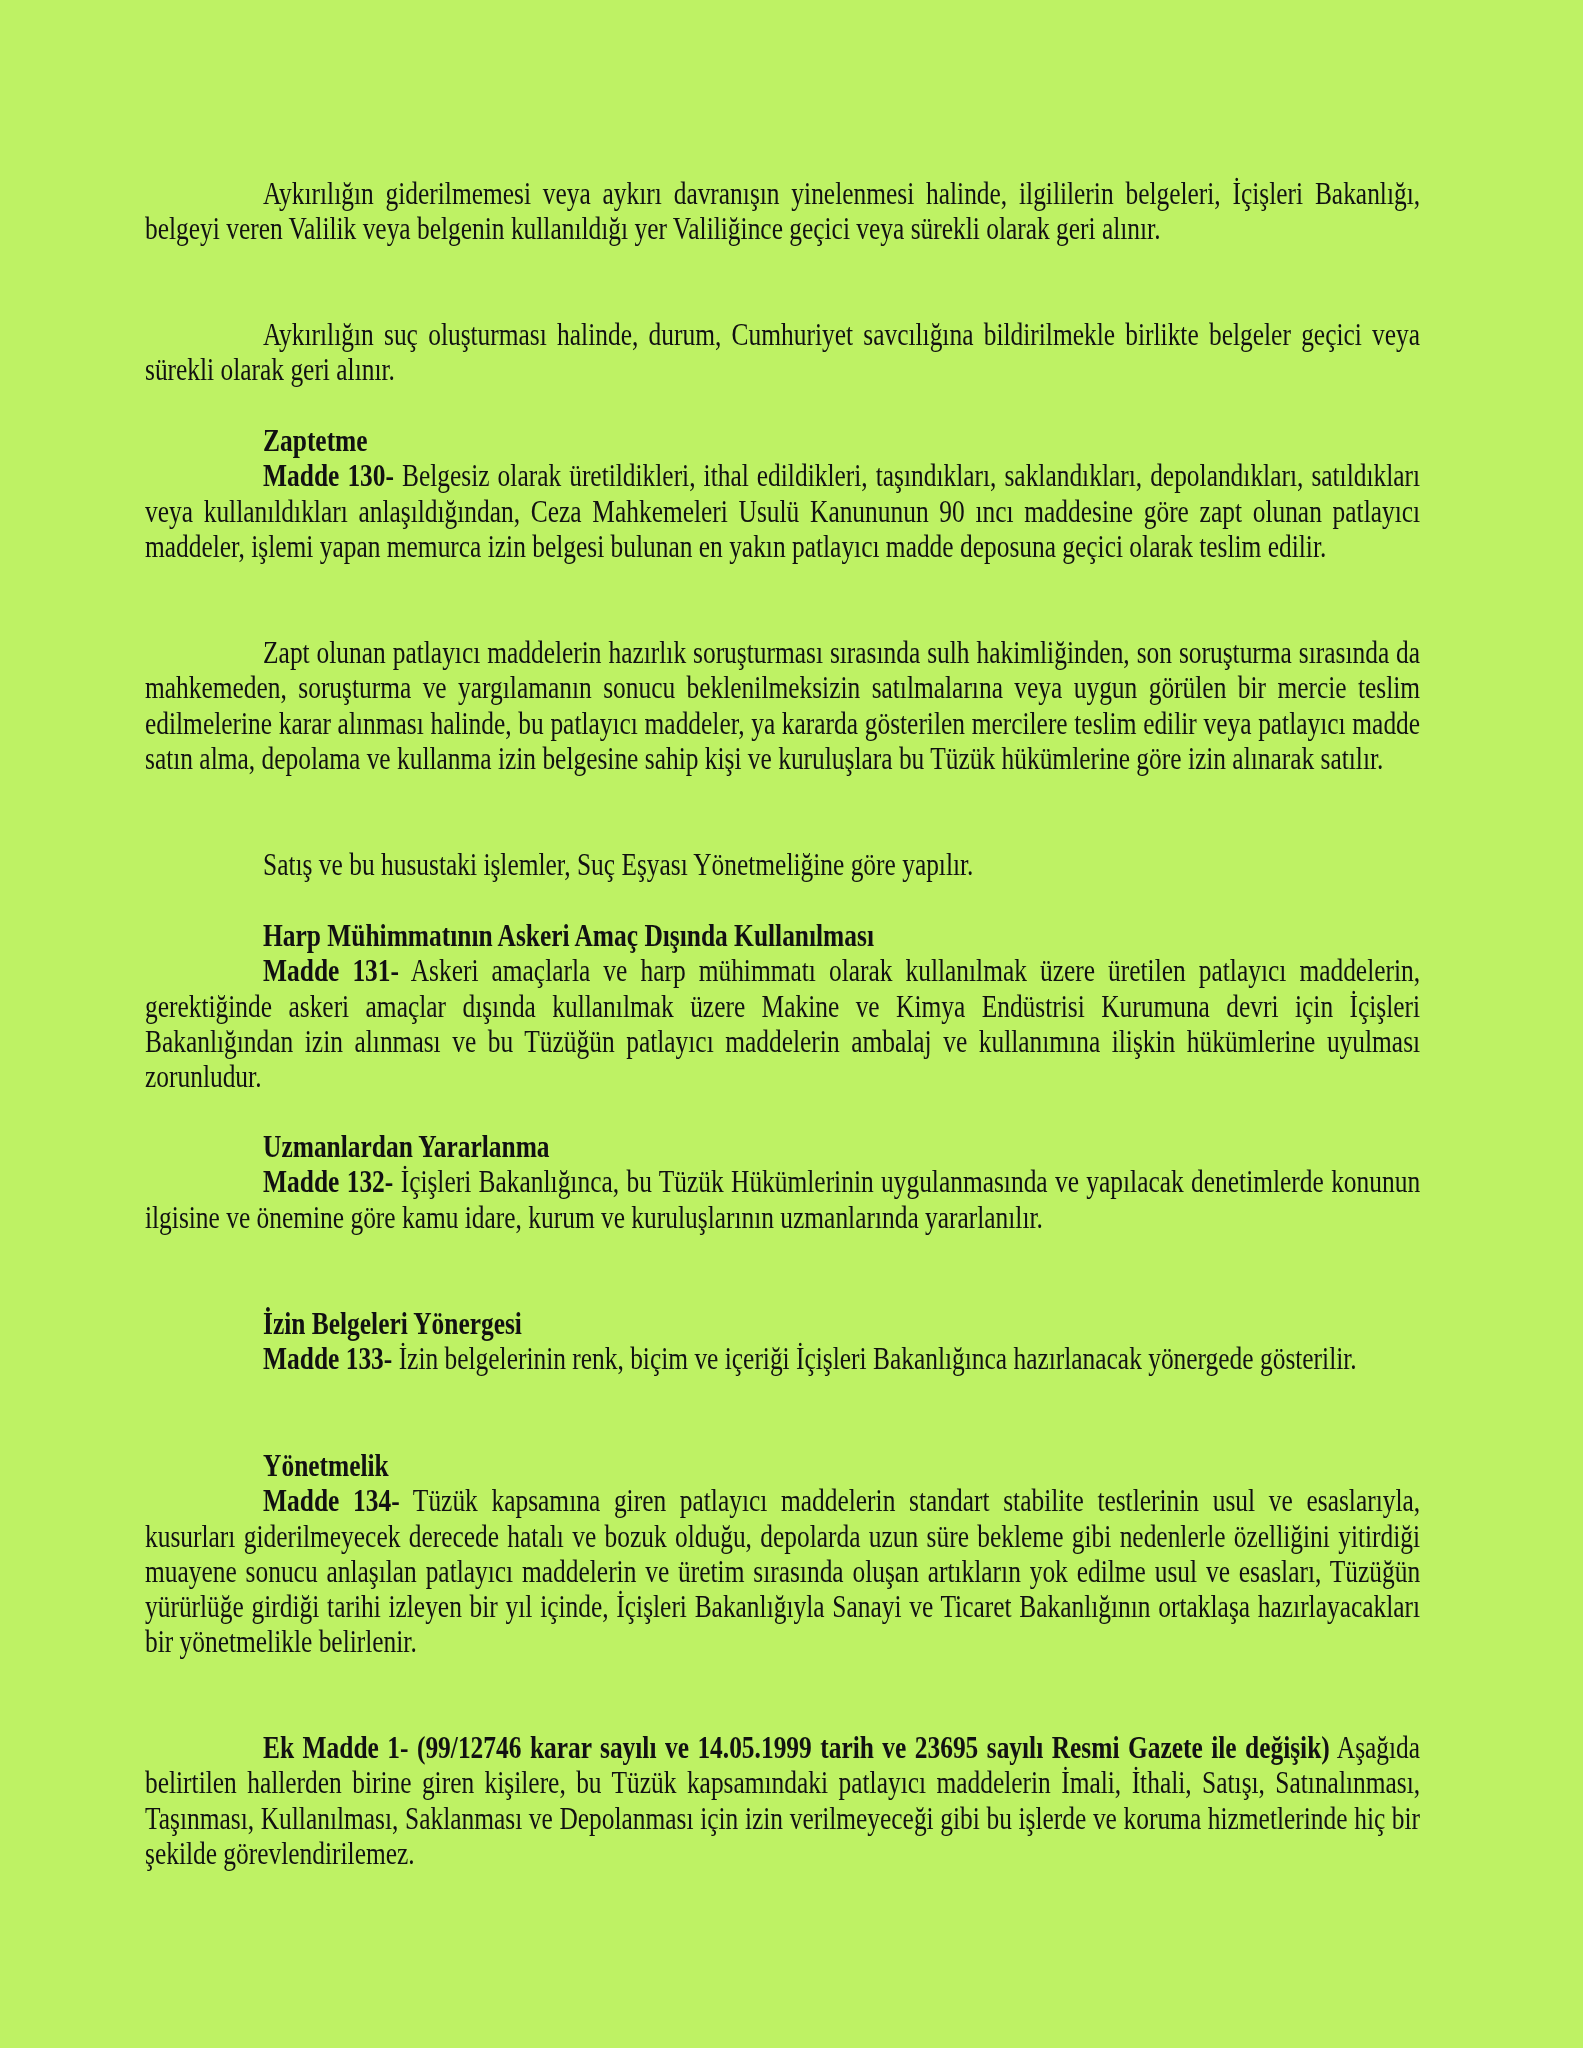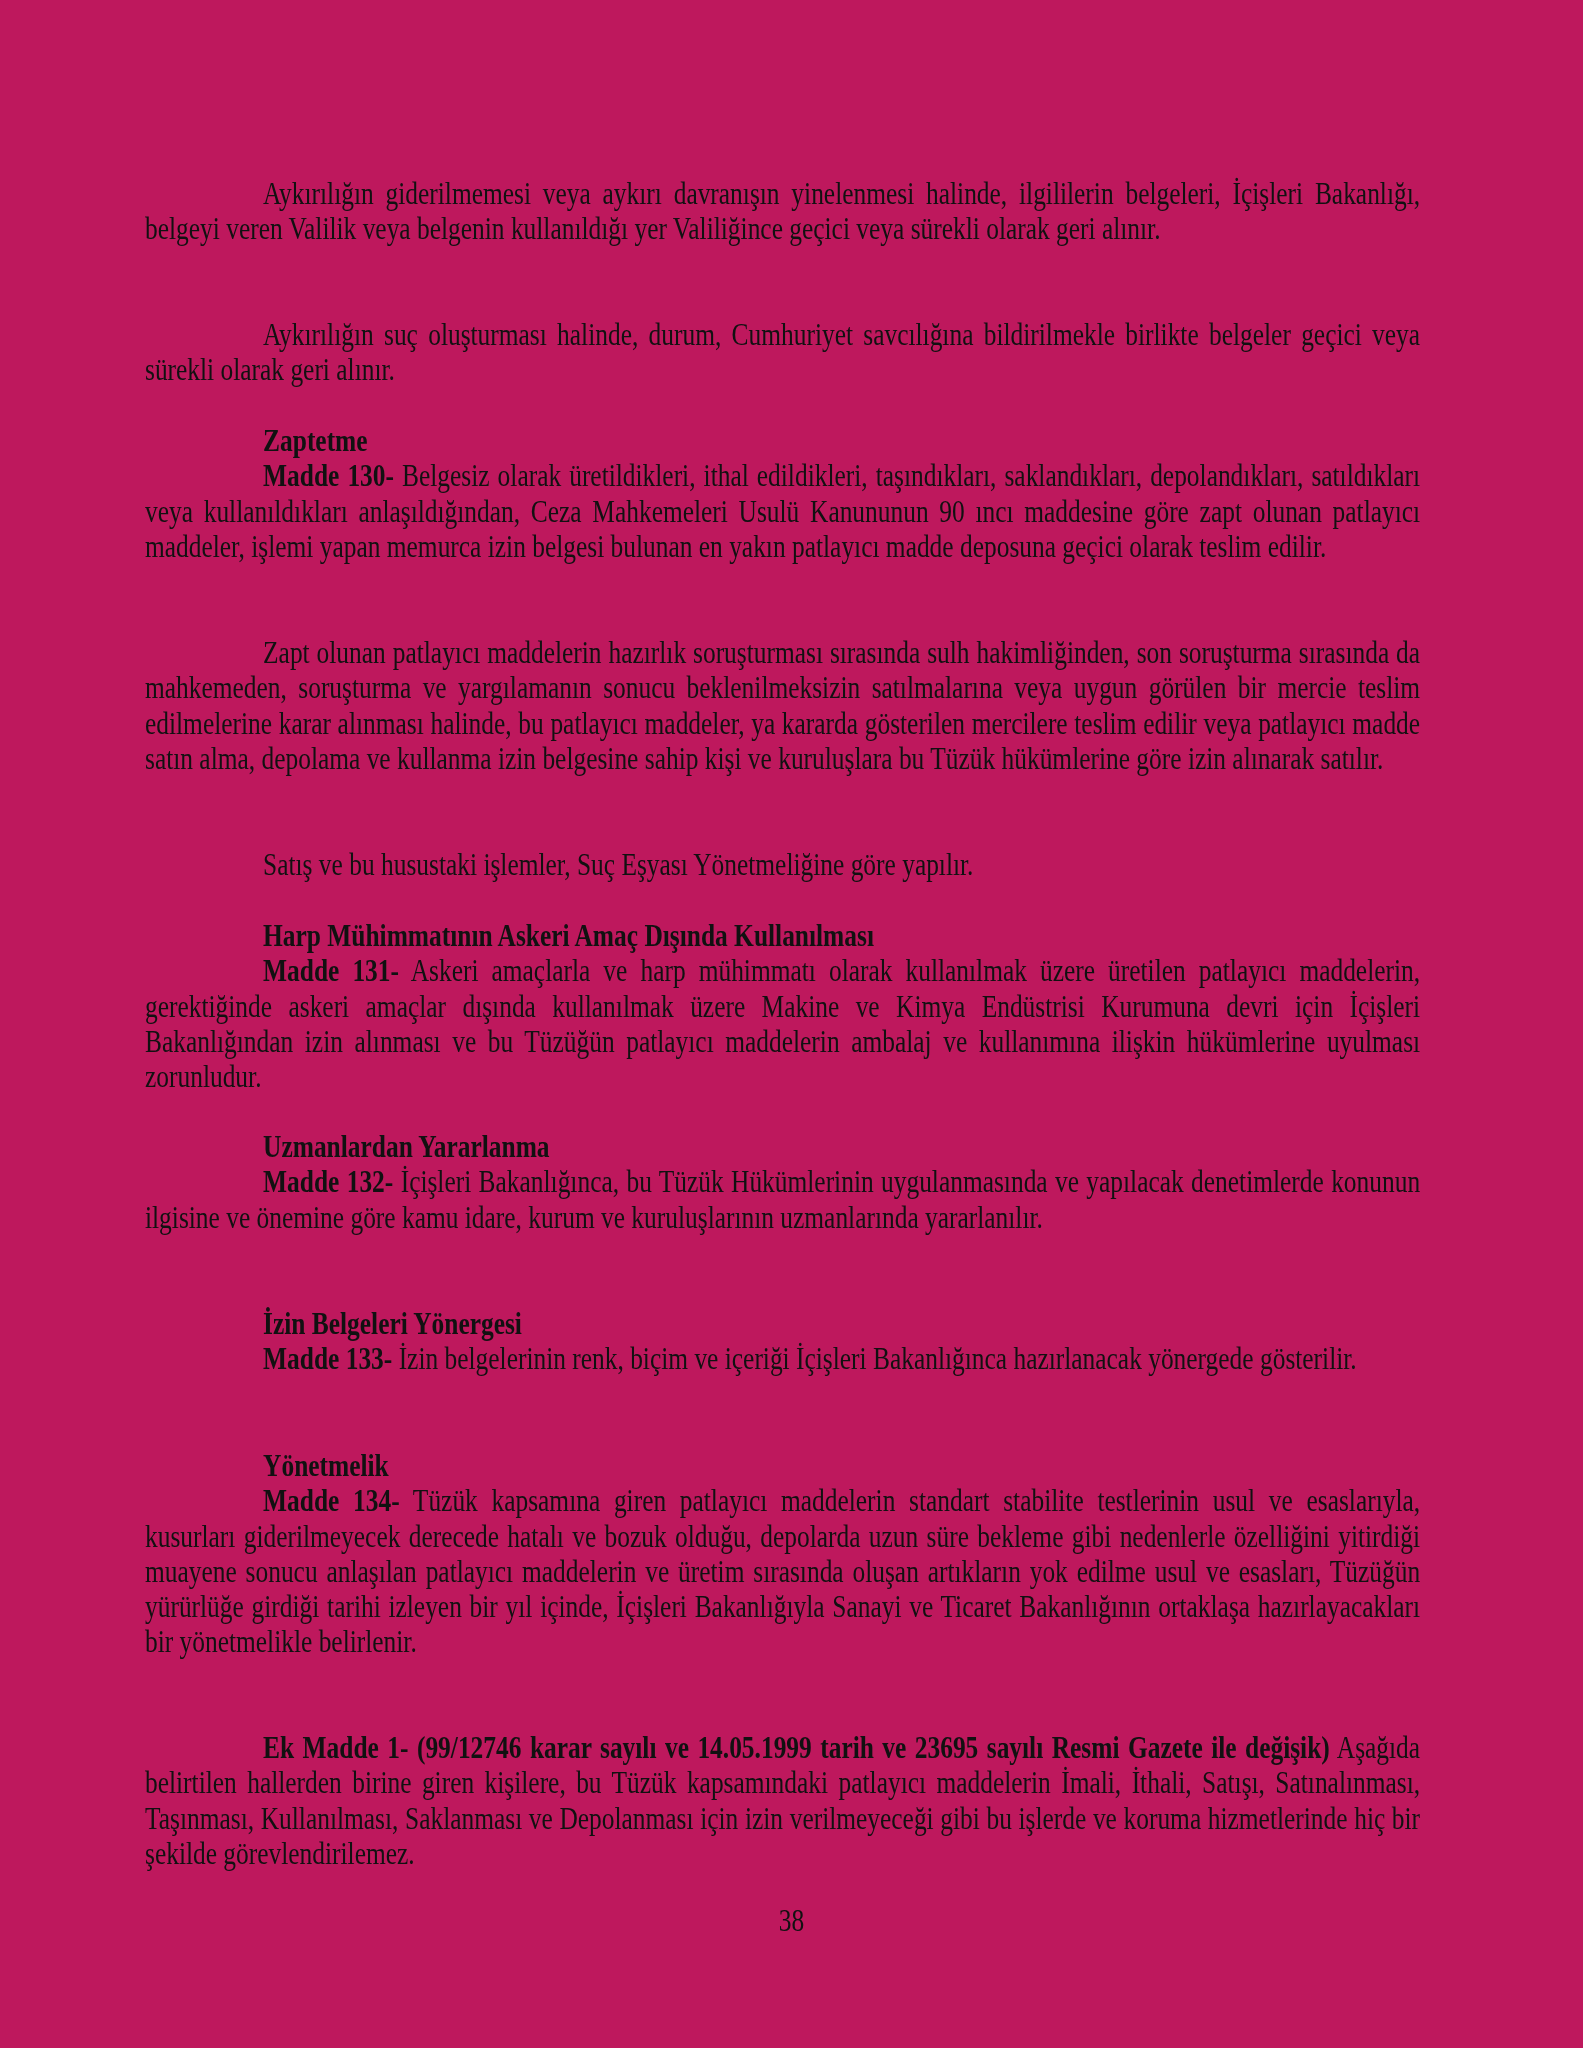--- a/index.html
+++ b/index.html
@@ -1,17 +1,17 @@
 <!DOCTYPE html>
 <html><head>
 <meta charset="utf-8">
 <style>
   html, body { margin:0; padding:0; background:#ffffff; }
   body { width:1583px; height:2048px; position:relative; overflow:hidden; }
-  .page { position:absolute; left:0; top:0; width:1583px; height:2048px; background:#be185d; }
+  .page { position:absolute; left:0; top:0; width:1583px; height:2048px; background:#bef264; }
   .blk {
     position:absolute; left:145px;
     width:1555px;
     transform: scaleX(0.82); transform-origin: 0 0;
     font-family: "Liberation Serif", "DejaVu Serif", serif;
     font-size: 31px; line-height: 35.3px; color:#111;
     text-align: justify;
   }
   .blk p { margin:0; text-indent: 144px; }
   .head { font-weight:bold; text-indent:144px; display:block; }
@@ -65,17 +65,14 @@
 
   <div class="blk" style="top:1448px">
     <span class="head">Yönetmelik</span>
     <p><b>Madde 134-</b><span> Tüzük kapsamına giren patlayıcı maddelerin standart stabilite testlerinin usul ve esaslarıyla, kusurları giderilmeyecek derecede hatalı ve bozuk olduğu, depolarda uzun süre bekleme gibi nedenlerle özelliğini yitirdiği muayene sonucu anlaşılan patlayıcı maddelerin ve üretim sırasında oluşan artıkların yok edilme usul ve esasları, Tüzüğün yürürlüğe girdiği tarihi izleyen bir yıl içinde, İçişleri Bakanlığıyla Sanayi ve Ticaret Bakanlığının ortaklaşa hazırlayacakları bir yönetmelikle belirlenir.</span></p>
   </div>
 
   <div class="blk" style="top:1730px">
     <p><b>Ek Madde 1- (99/12746 karar sayılı ve 14.05.1999 tarih ve 23695 sayılı Resmi Gazete ile değişik)</b><span> Aşağıda belirtilen hallerden birine giren kişilere, bu Tüzük kapsamındaki patlayıcı maddelerin İmali, İthali, Satışı, Satınalınması, Taşınması, Kullanılması, Saklanması ve Depolanması için izin verilmeyeceği gibi bu işlerde ve koruma hizmetlerinde hiç bir şekilde görevlendirilemez.</span></p>
   </div>
 
-  <div class="pagenum">
-    <span>38</span>
-  </div>
 
 </div>
 
 </body></html>

